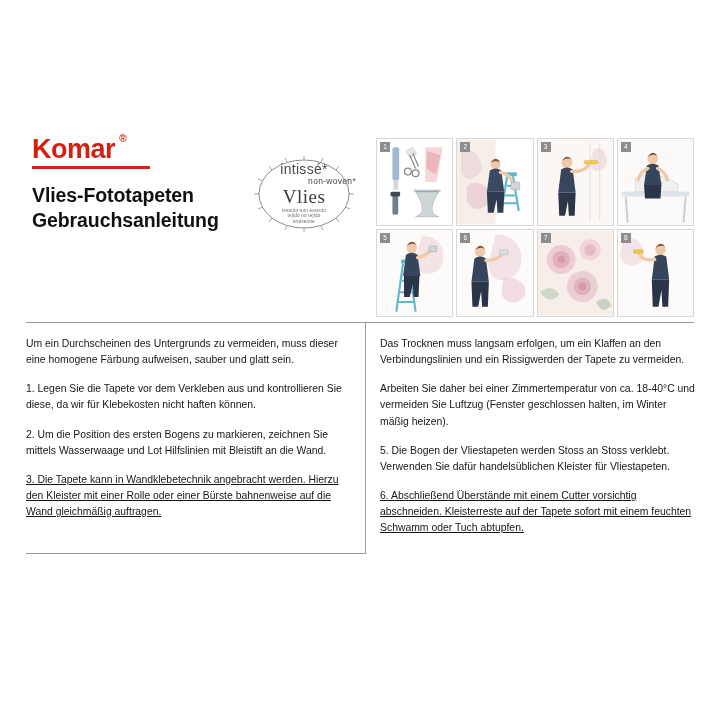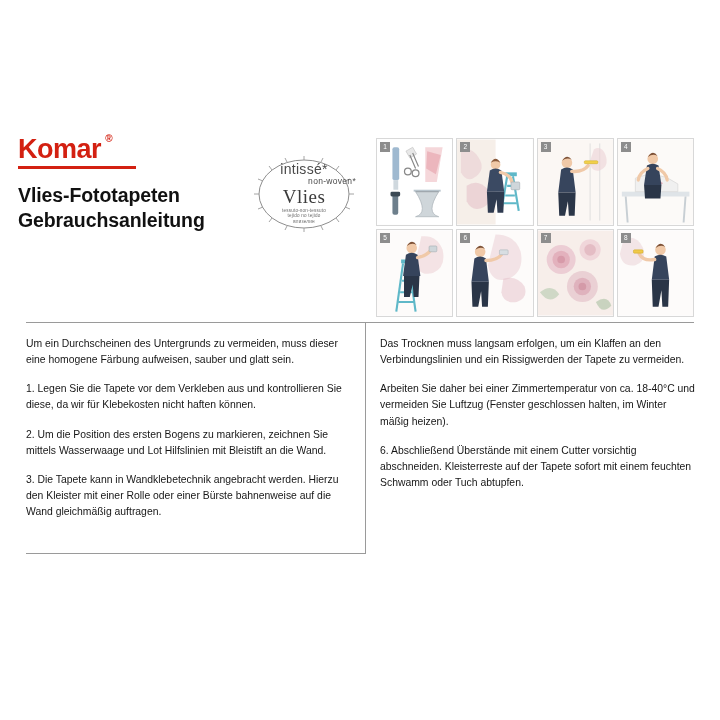--- a/index.html
+++ b/index.html
@@ -17,21 +17,21 @@
   .page {
     position: relative;
     width: 720px;
     height: 720px;
     box-sizing: border-box;
   }
 
   
   .header {
     position: absolute;
-    left: 18px;
+    left: 32px;
     top: 136px;
     width: 340px;
   }
   .brand {
     position: relative;
     font-size: 27px;
     font-weight: bold;
     color: #d32011;
     letter-spacing: -0.5px;
     font-family: "Liberation Sans", sans-serif;
@@ -171,21 +171,21 @@
   .col {
     position: absolute;
     top: 336px;
     font-size: 10.4px;
     line-height: 1.55;
     color: #161616;
   }
   .col-left { left: 26px; width: 325px; }
   .col-right { left: 380px; width: 316px; }
   .col p { margin: 0 0 13px 0; }
-  .col p:last-child { margin-bottom: 0; }
+  .col p:last-child { margin-bottom: 0; text-decoration: underline; }
 </style>
 </head>
 <body>
 
 <div class="page">
 
   <div class="header">
     <div class="brand">
       <span>Komar</span><span class="reg">®</span>
     </div>
@@ -387,16 +387,17 @@
   <div class="col col-left">
     <p>Um ein Durchscheinen des Untergrunds zu vermeiden, muss dieser eine homogene Färbung aufweisen, sauber und glatt sein.</p>
     <p>1. Legen Sie die Tapete vor dem Verkleben aus und kontrollieren Sie diese, da wir für Klebekosten nicht haften können.</p>
     <p>2. Um die Position des ersten Bogens zu markieren, zeichnen Sie mittels Wasserwaage und Lot Hilfslinien mit Bleistift an die Wand.</p>
     <p>3. Die Tapete kann in Wandklebetechnik angebracht werden. Hierzu den Kleister mit einer Rolle oder einer Bürste bahnenweise auf die Wand  gleichmäßig auftragen.</p>
   </div>
 
   <div class="col col-right">
     <p>Das Trocknen muss langsam erfolgen, um ein Klaffen an den Verbindungslinien und ein Rissigwerden der Tapete zu vermeiden.</p>
     <p>Arbeiten Sie daher bei einer Zimmertemperatur von ca. 18-40°C und vermeiden Sie Luftzug (Fenster geschlossen halten, im Winter mäßig heizen).</p>
+    <p>5. Die Bogen der Vliestapeten werden Stoss an Stoss verklebt. Verwenden Sie dafür handelsüblichen Kleister für Vliestapeten.</p>
     <p>6. Abschließend Überstände mit einem Cutter vorsichtig abschneiden. Kleisterreste auf der Tapete sofort mit einem feuchten Schwamm oder Tuch abtupfen.</p>
   </div>
 
 </div>
 
 </body></html>

